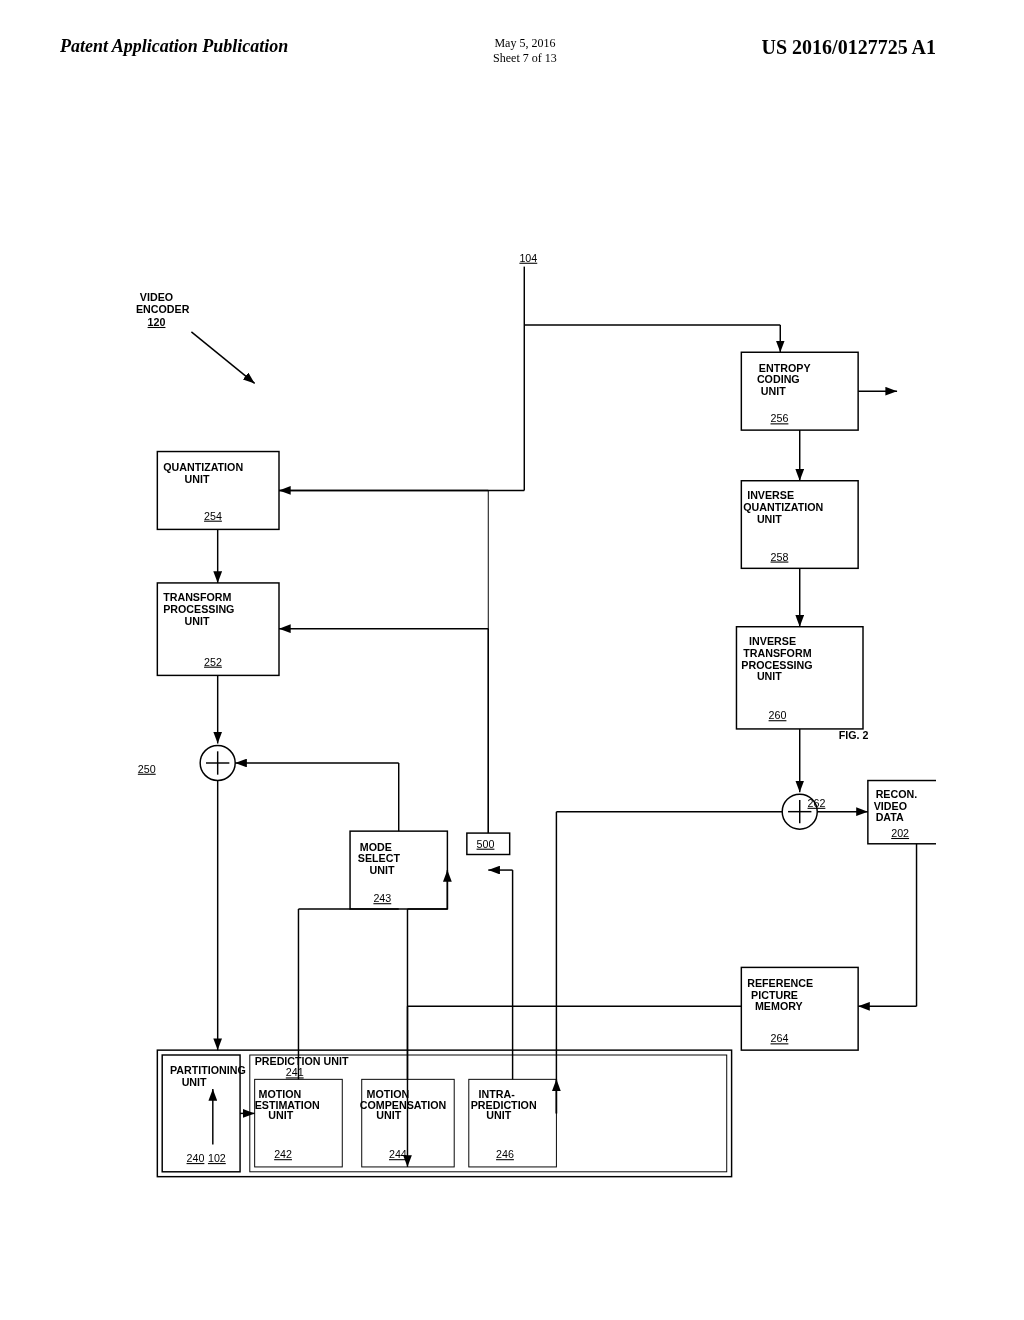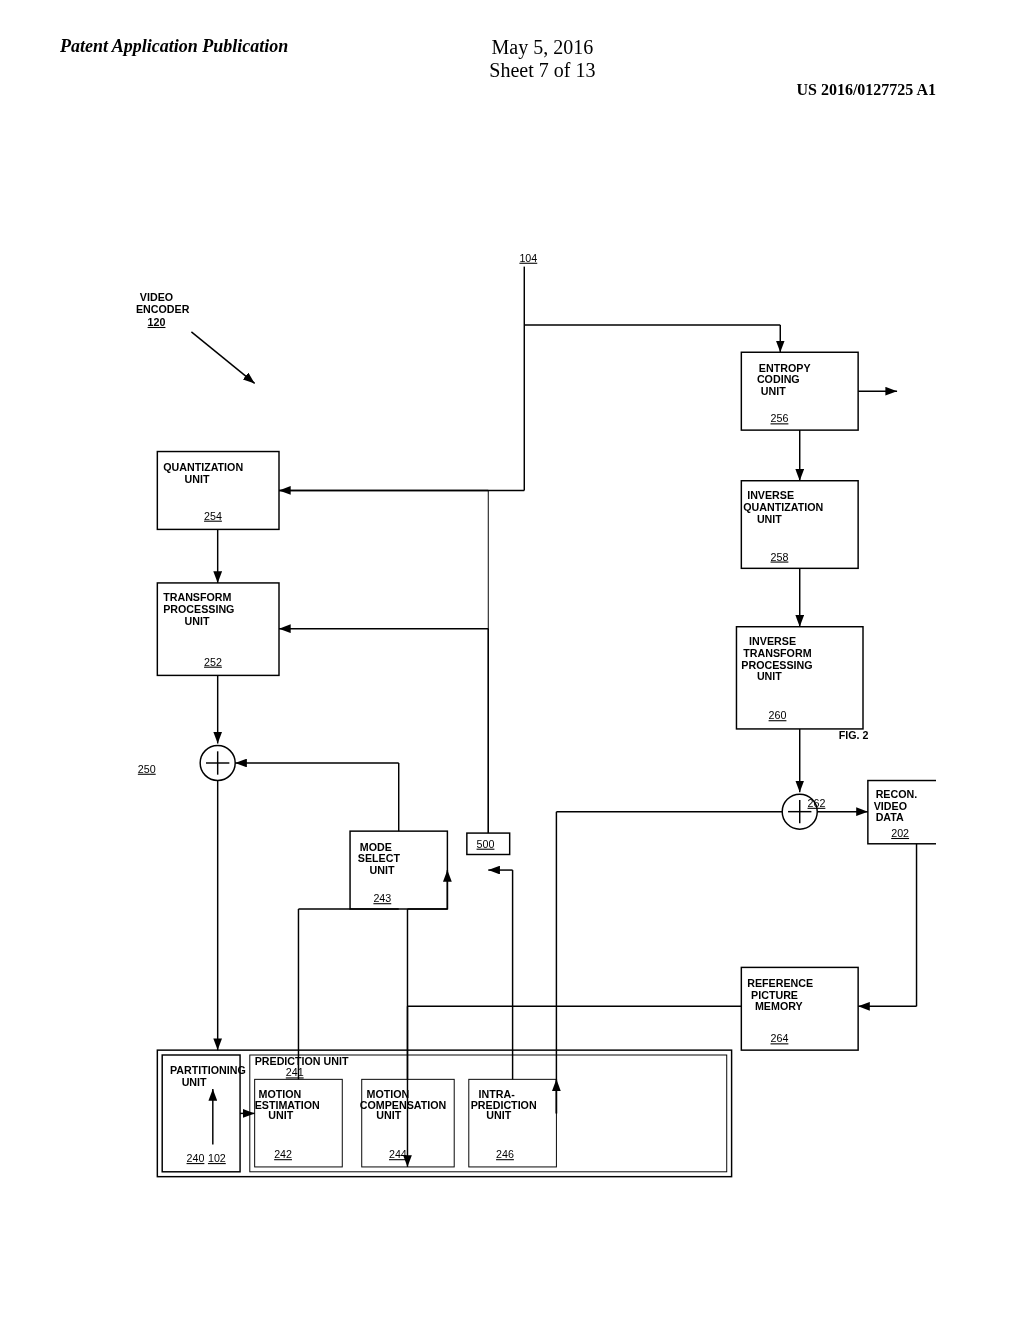--- a/index.html
+++ b/index.html
@@ -27,28 +27,27 @@
       border-bottom: none;
     }
 
     .header-left {
       font-size: 18px;
       font-weight: bold;
       font-style: italic;
     }
 
     .header-center {
+      font-size: 12px;
+      text-align: center;
+    }
+
+    .header-right {
       font-size: 20px;
-      text-align: center;
-    }
-
-    .header-right {
-      font-size: 16px;
       font-weight: bold;
-      margin-top: 45px;
     }
 
     .diagram-area {
       position: absolute;
       top: 120px;
       left: 60px;
       right: 60px;
       bottom: 60px;
     }
 

